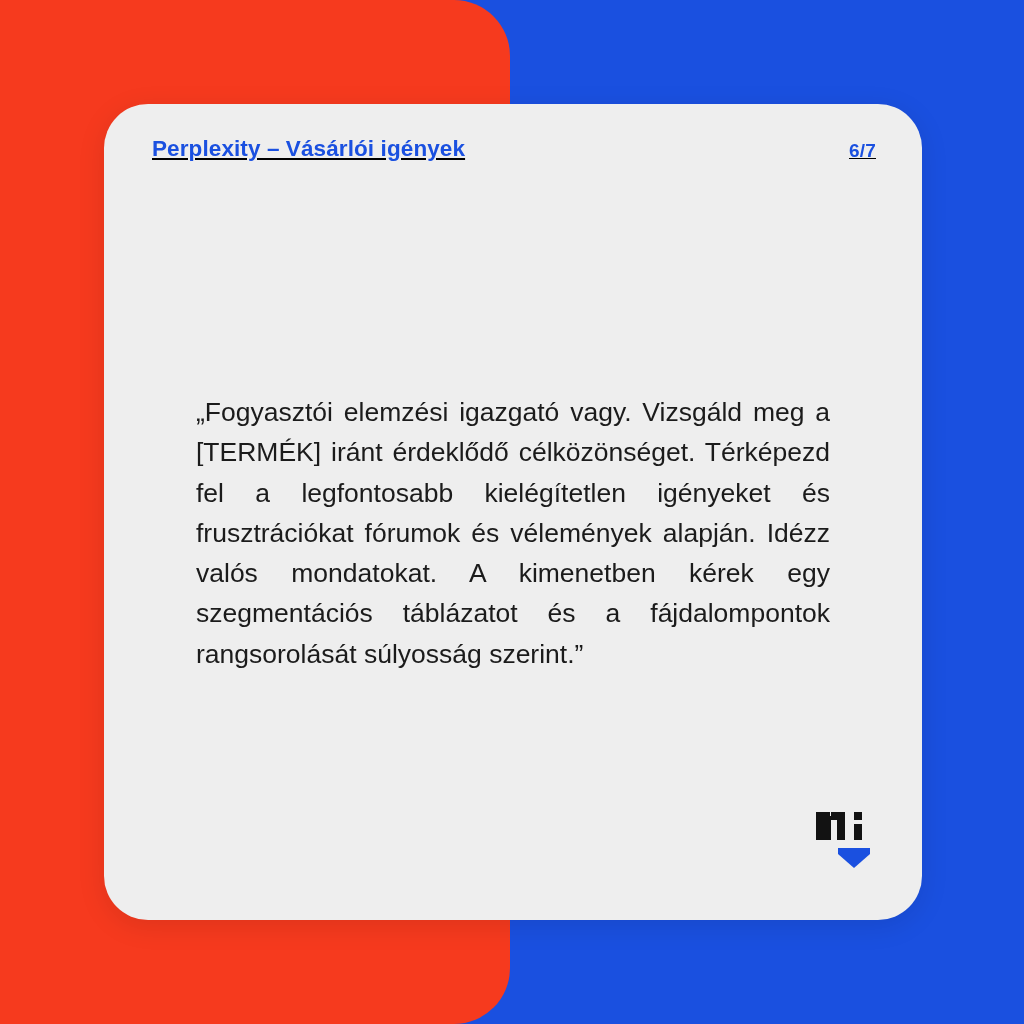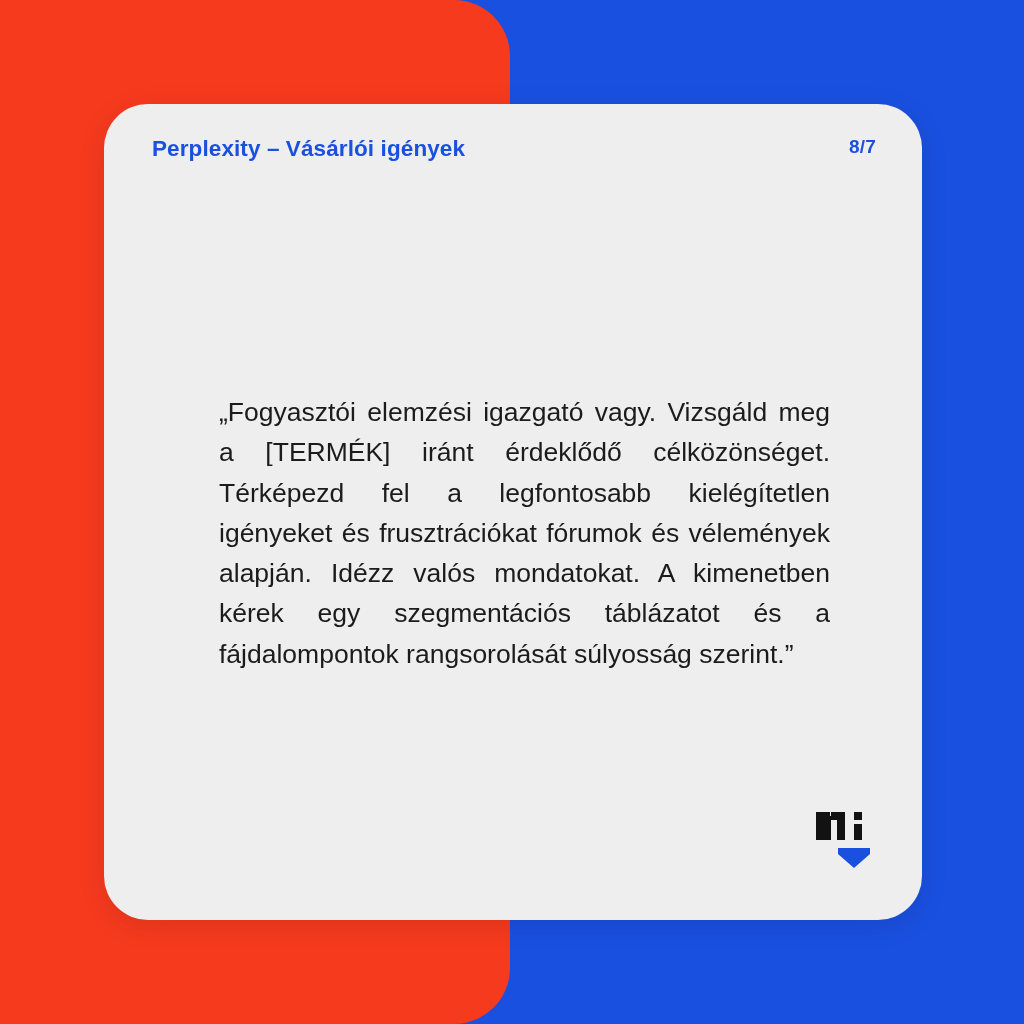--- a/index.html
+++ b/index.html
@@ -54,22 +54,23 @@
     border-radius: 44px;
     box-shadow: 0 6px 28px rgba(0,0,0,0.10);
   }
 
   .card-header {
     position: absolute;
     left: 48px;
     right: 46px;
     top: 32px;
     display: flex;
-    align-items: flex-start;
+    align-items: flex-end;
     justify-content: space-between;
+    text-decoration: underline;
   }
 
   .eyebrow {
     color: #1a50e0;
     font-size: 22.5px;
     font-weight: bold;
     letter-spacing: 0.1px;
     white-space: nowrap;
   }
 
@@ -99,21 +100,20 @@
     position: absolute;
     left: 92px;
     right: 92px;
     top: 288px;
     color: #1b1b1b;
     font-size: 26.5px;
     line-height: 1.52;
     text-align: justify;
     text-justify: inter-word;
     font-weight: normal;
-    margin-left: 23px;
   }
 
   .logo {
     position: absolute;
     right: 52px;
     bottom: 52px;
     width: 56px;
     height: 58px;
   }
   .logo svg { display: block; }
@@ -123,21 +123,21 @@
 
 <div class="stage">
 
   <div class="bg-blue"></div>
   <div class="bg-orange"></div>
 
   <div class="card">
 
     <div class="card-header">
       <div class="eyebrow">Perplexity – Vásárlói igények</div>
-      <div class="page-counter">8/7</div>
+      <div class="page-counter">6/7</div>
     </div>
 
 
     <div class="body-text">„Fogyasztói elemzési igazgató vagy. Vizsgáld meg a [TERMÉK] iránt érdeklődő célközönséget. Térképezd fel a legfontosabb kielégítetlen igényeket és frusztrációkat fórumok és vélemények alapján. Idézz valós mondatokat. A kimenetben kérek egy szegmentációs táblázatot és a fájdalompontok rangsorolását súlyosság szerint.”</div>
 
     <div class="logo">
       <svg viewBox="0 0 56 58" width="56" height="58" aria-hidden="true">
         <path d="M2 30 V2 H16 V6 H17 V2 H31 V30 H23 V10 H17 V30 H10 V10 H10 V30 Z" fill="#121212"></path>
         <rect x="40" y="14" width="8" height="16" fill="#121212"></rect>
         <rect x="40" y="2" width="8" height="8" fill="#121212"></rect>

